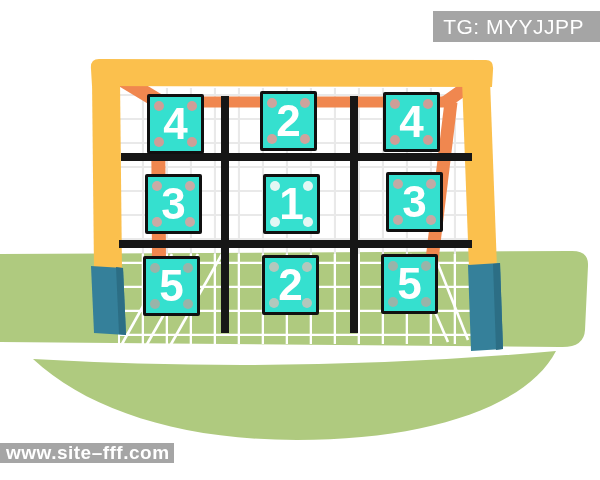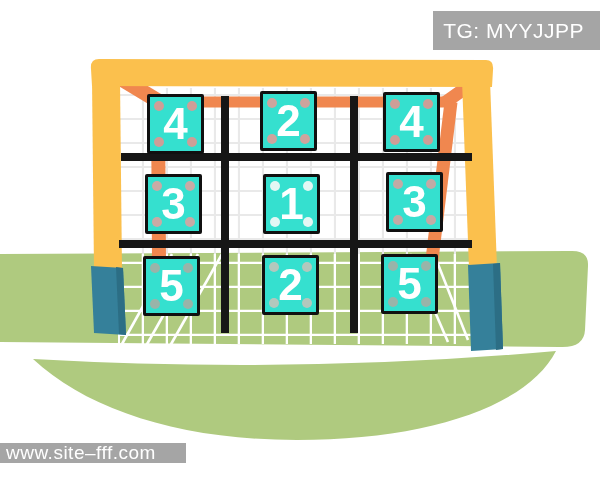--- a/index.html
+++ b/index.html
@@ -21,30 +21,30 @@
   }
   .dot {
     position:absolute; width:10px; height:10px; border-radius:50%;
     background:var(--dot,#d79a93); opacity:.95;
   }
   .dot.tl{left:4px;top:4px} .dot.tr{right:4px;top:4px}
   .dot.bl{left:4px;bottom:4px} .dot.br{right:4px;bottom:4px}
 
   
   .tag-label {
-    position:absolute; top:11px; right:0; height:39px;
+    position:absolute; top:11px; right:0; height:31px;
     background:var(--label-bg-gray,#a5a5a5); color:#fff;
     display:flex; align-items:center; padding:0 16px 0 10px;
     font-size:21px; letter-spacing:.5px;
   }
   .watermark {
     position:absolute; left:0; top:443px; height:20px;
     background:var(--label-bg-gray,#a5a5a5); color:#fff;
-    display:flex; align-items:center; padding:0 30px 0 6px;
-    font-size:19px; letter-spacing:.5px;
+    display:flex; align-items:center; padding:0 4px 0 6px;
+    font-size:19px; letter-spacing:.5px;font-weight:bold;
   }
 </style>
 </head>
 <body>
 
 <div class="stage">
 
   <svg class="scene" width="600" height="480" viewBox="0 0 600 480">
     <defs>
       <pattern id="netUpper" width="24" height="24" patternUnits="userSpaceOnUse">

